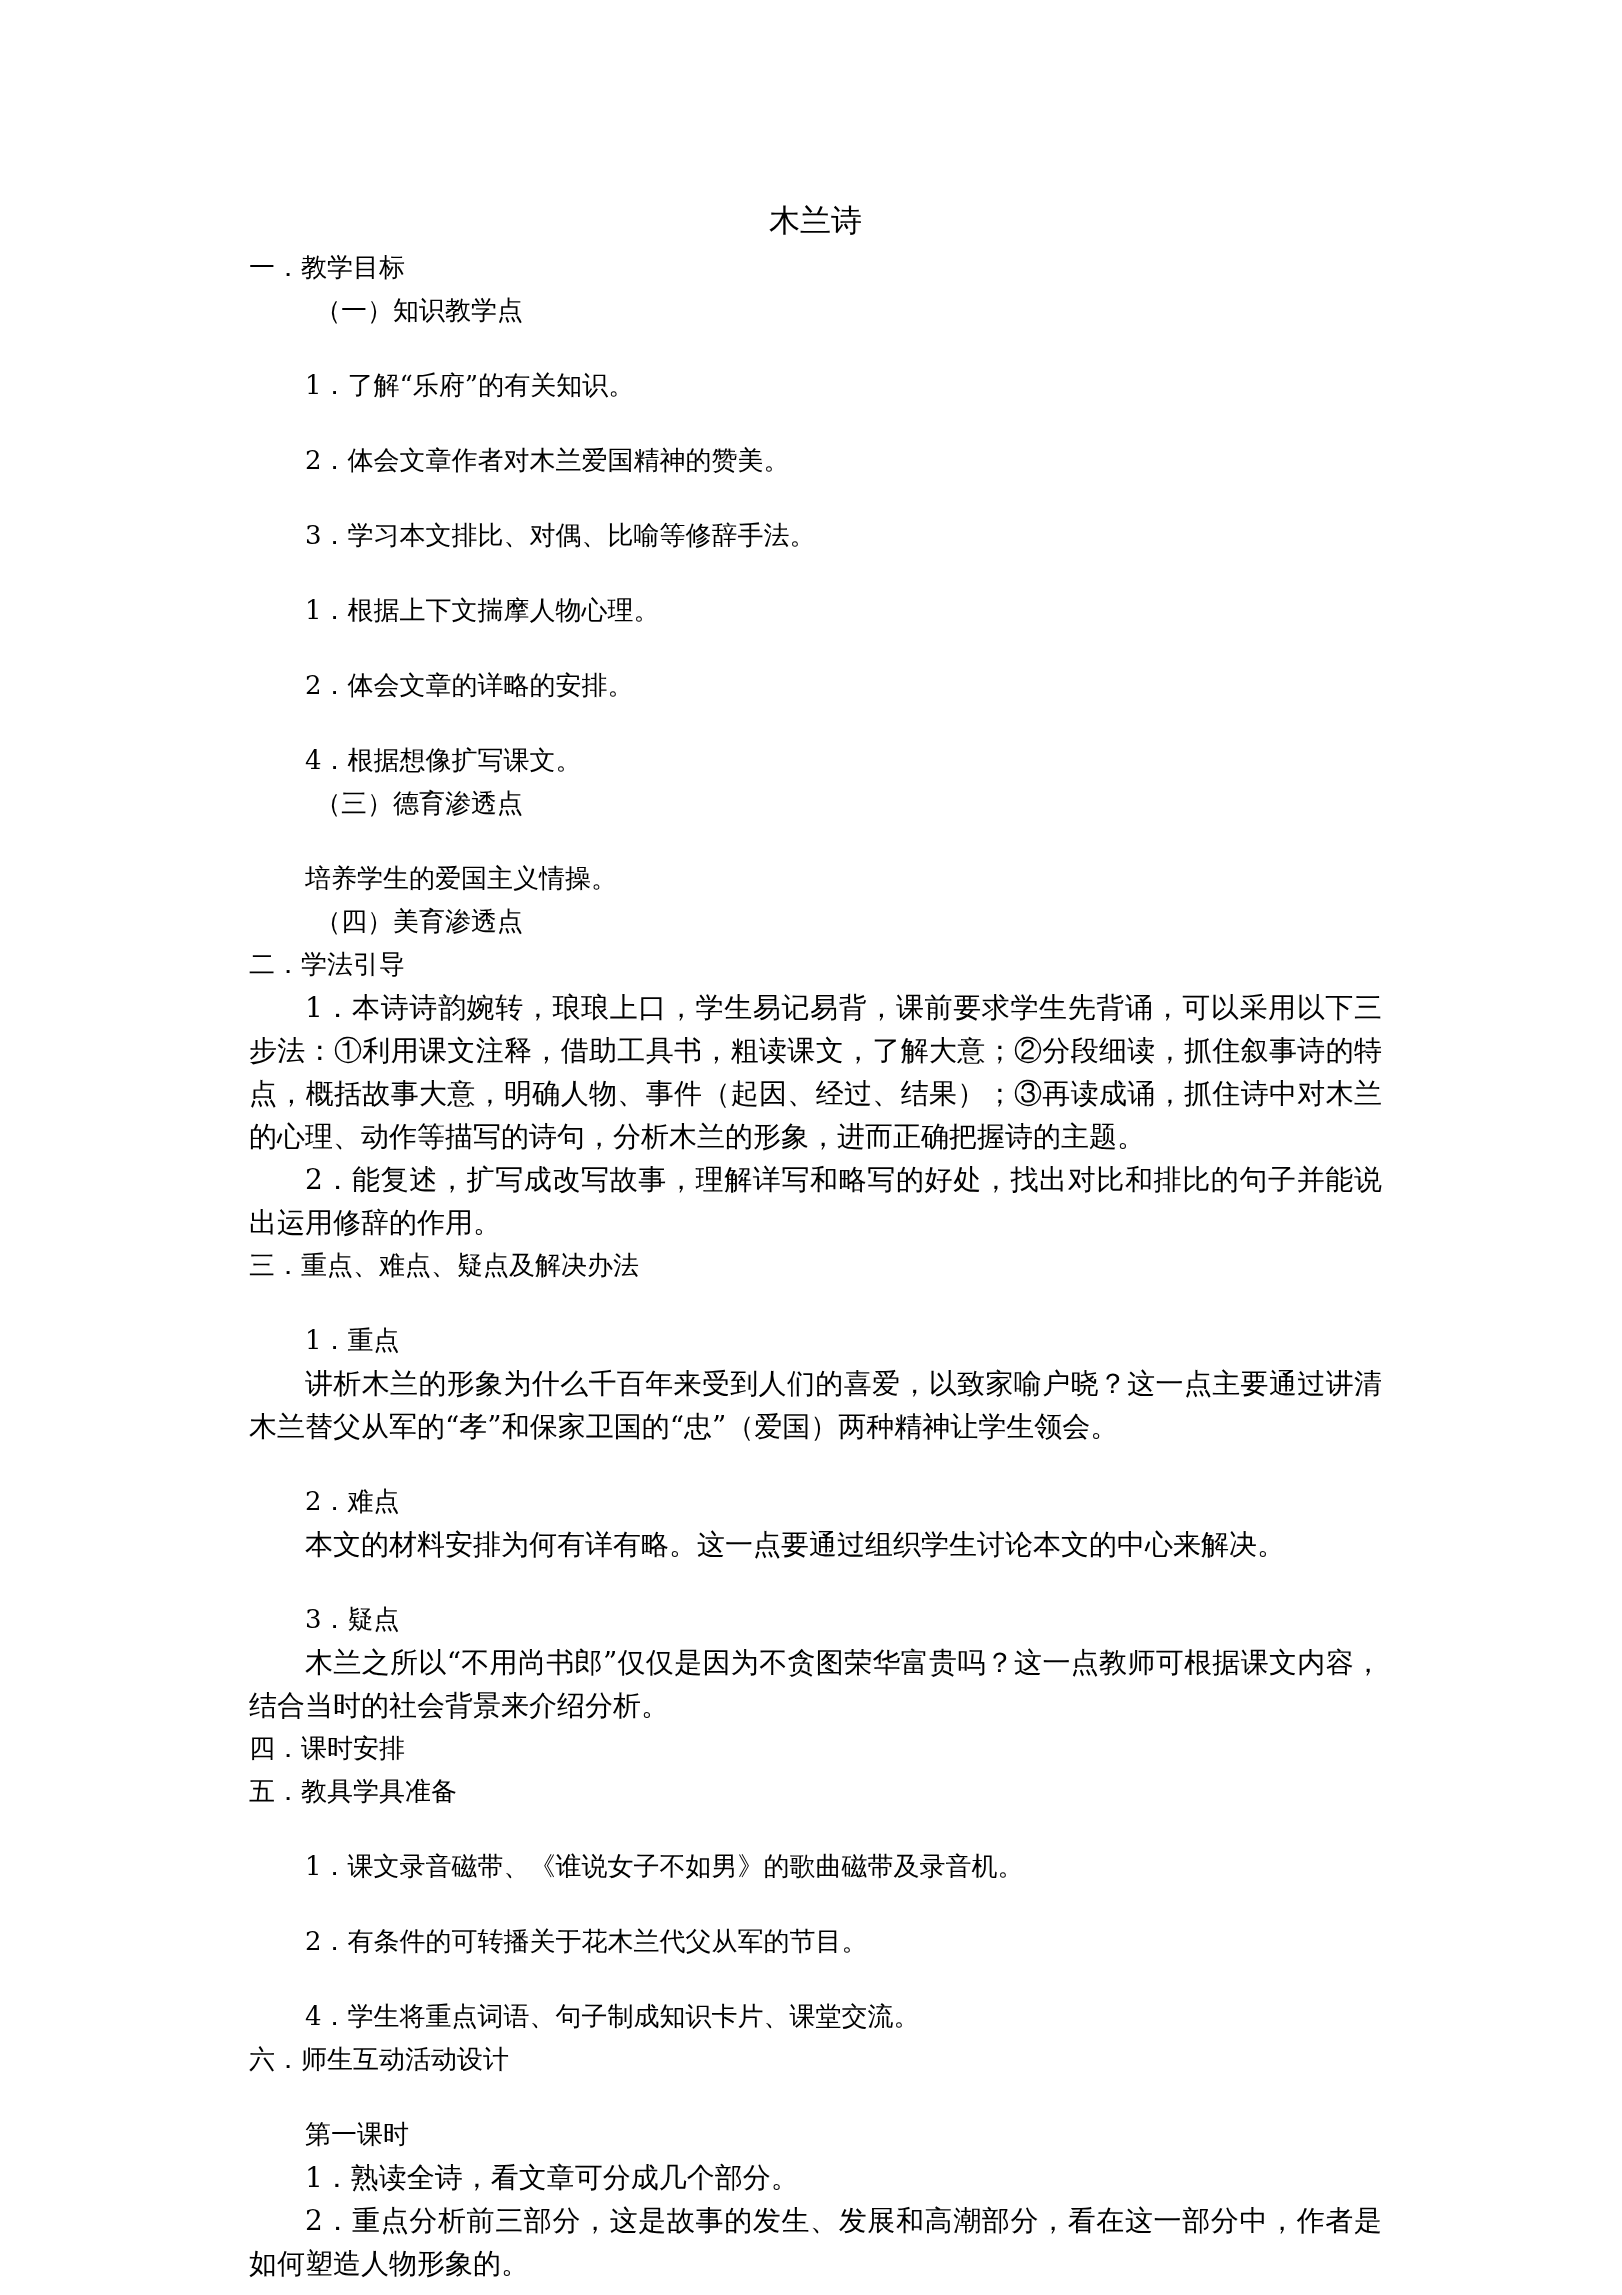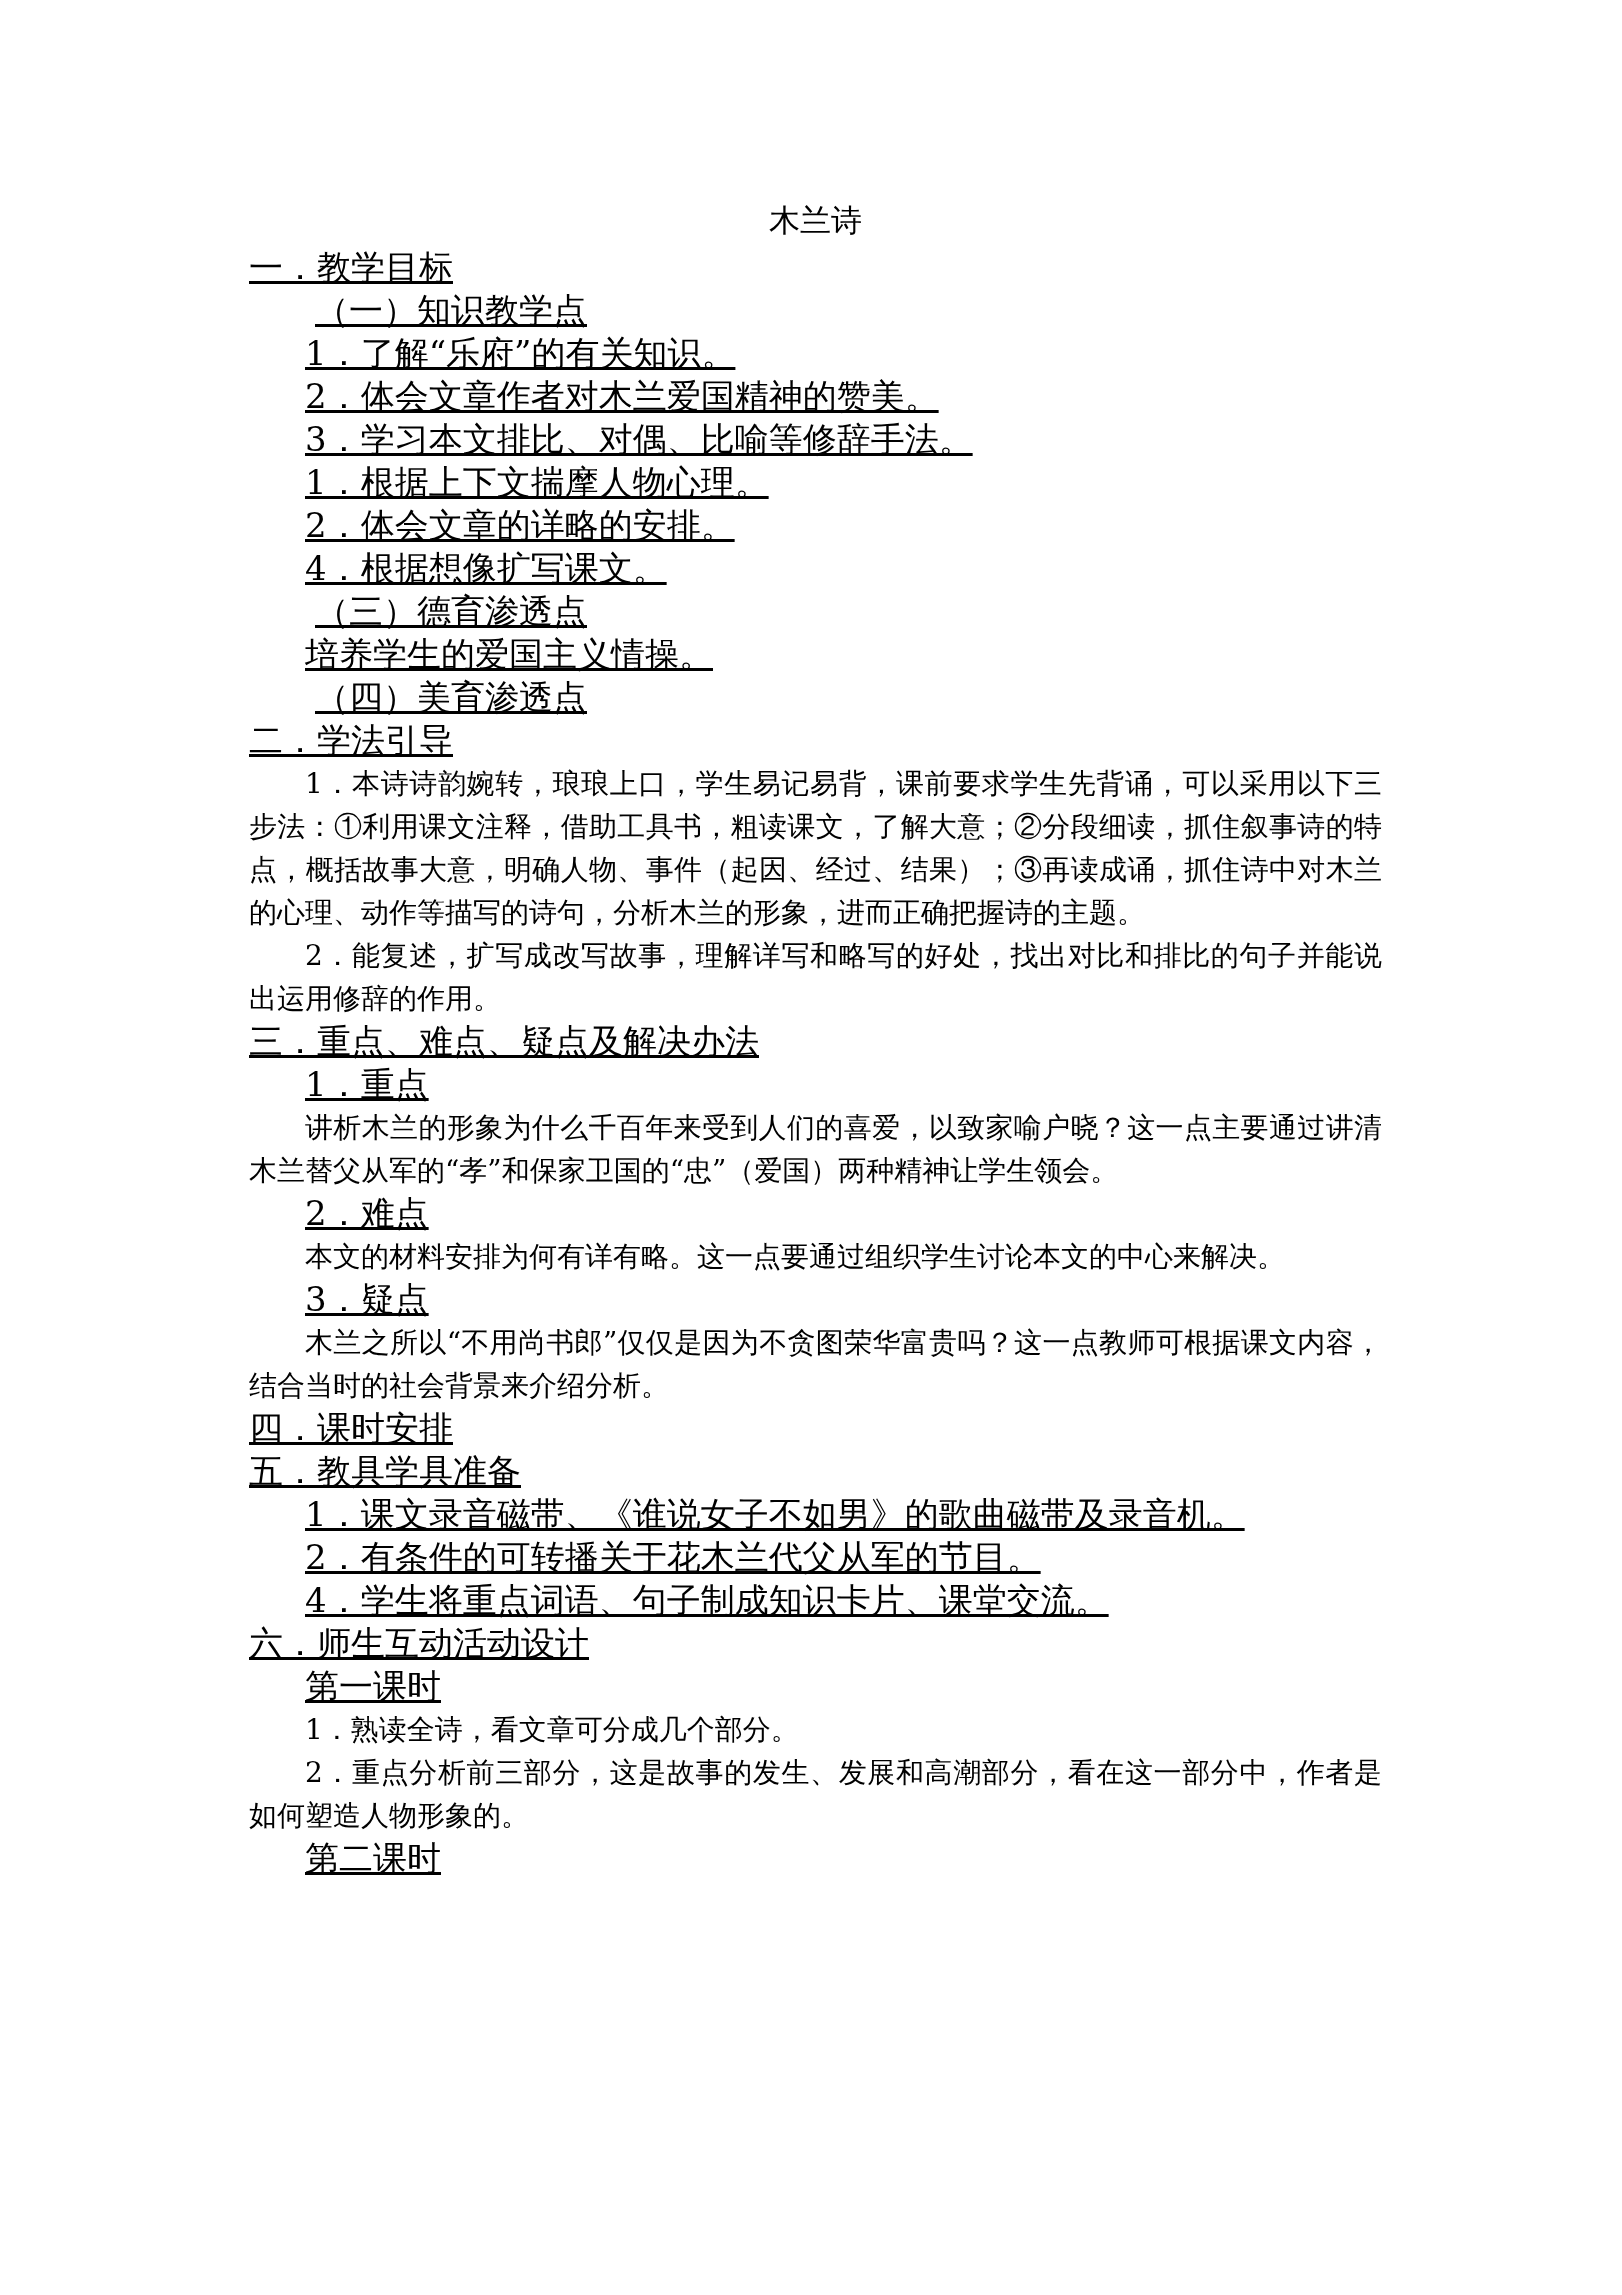--- a/index.html
+++ b/index.html
@@ -22,29 +22,28 @@
     width: 1133px;
   }
   .title {
     text-align: center;
     font-size: 31px;
     line-height: 42px;
     height: 42px;
     margin-bottom: 5.3px;
   }
   .line {
-    font-size: 34px;
+    font-size: 26px;
     line-height: 43px;
     height: 43px;
     white-space: nowrap;
     overflow: visible;
-    text-decoration: underline;
   }
   .h1 { padding-left: 0; }
-  .ind { padding-left: 56px; }
+  .ind { padding-left: 56px; margin-top: 32px; }
   .ind-sub { padding-left: 66px; }
   .para {
     font-size: 28px;
     line-height: 43px;
     text-indent: 56px;
     text-align: justify;
     text-align-last: left;
     word-break: break-all;
   }
 </style>

